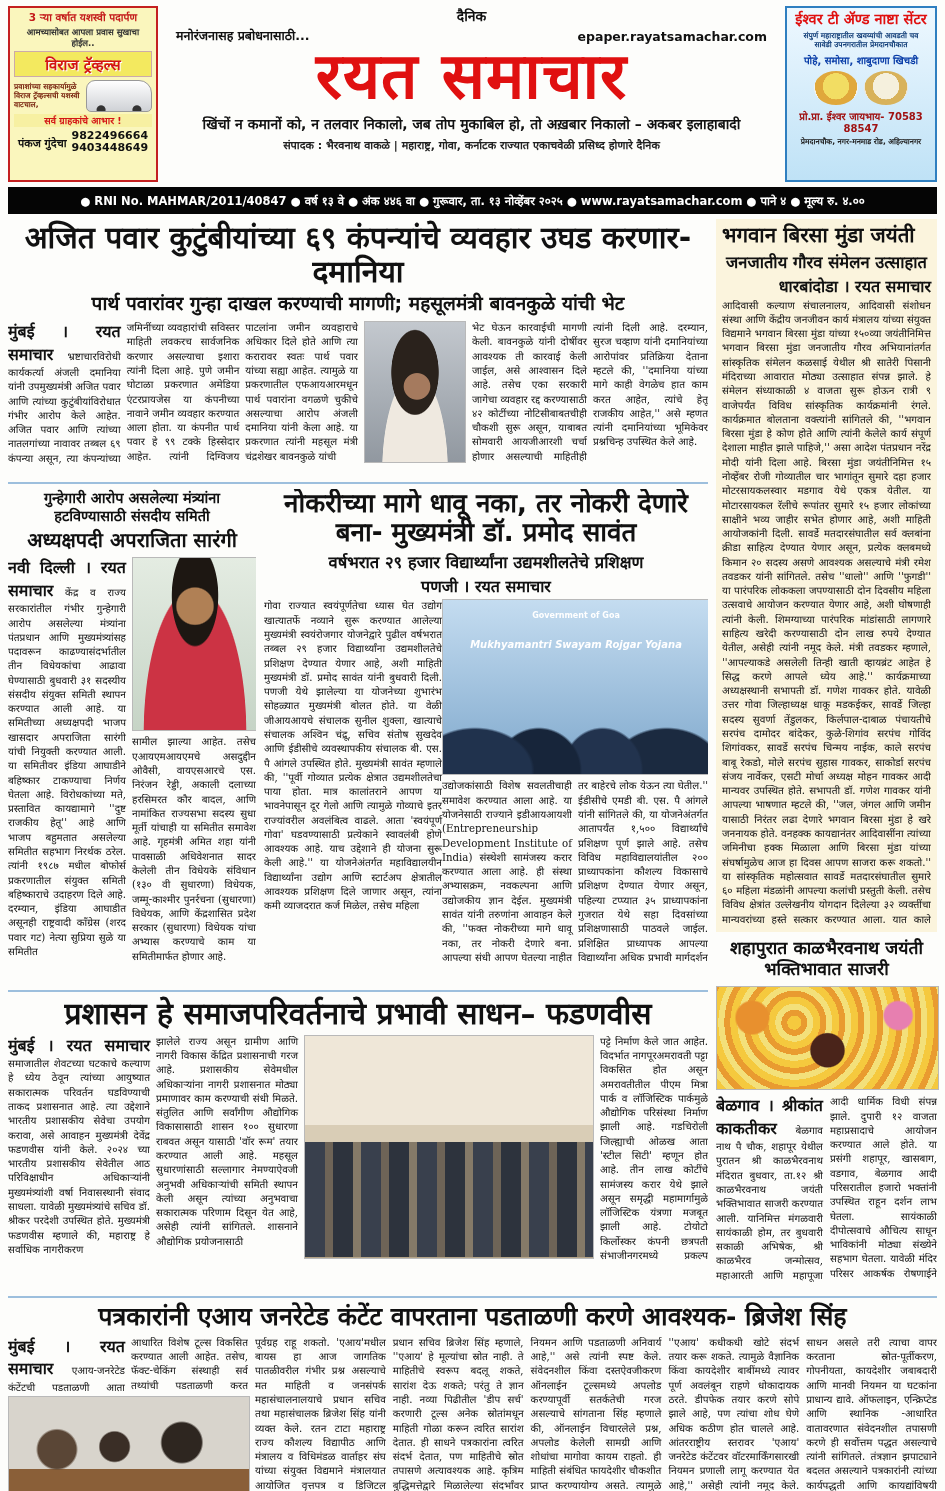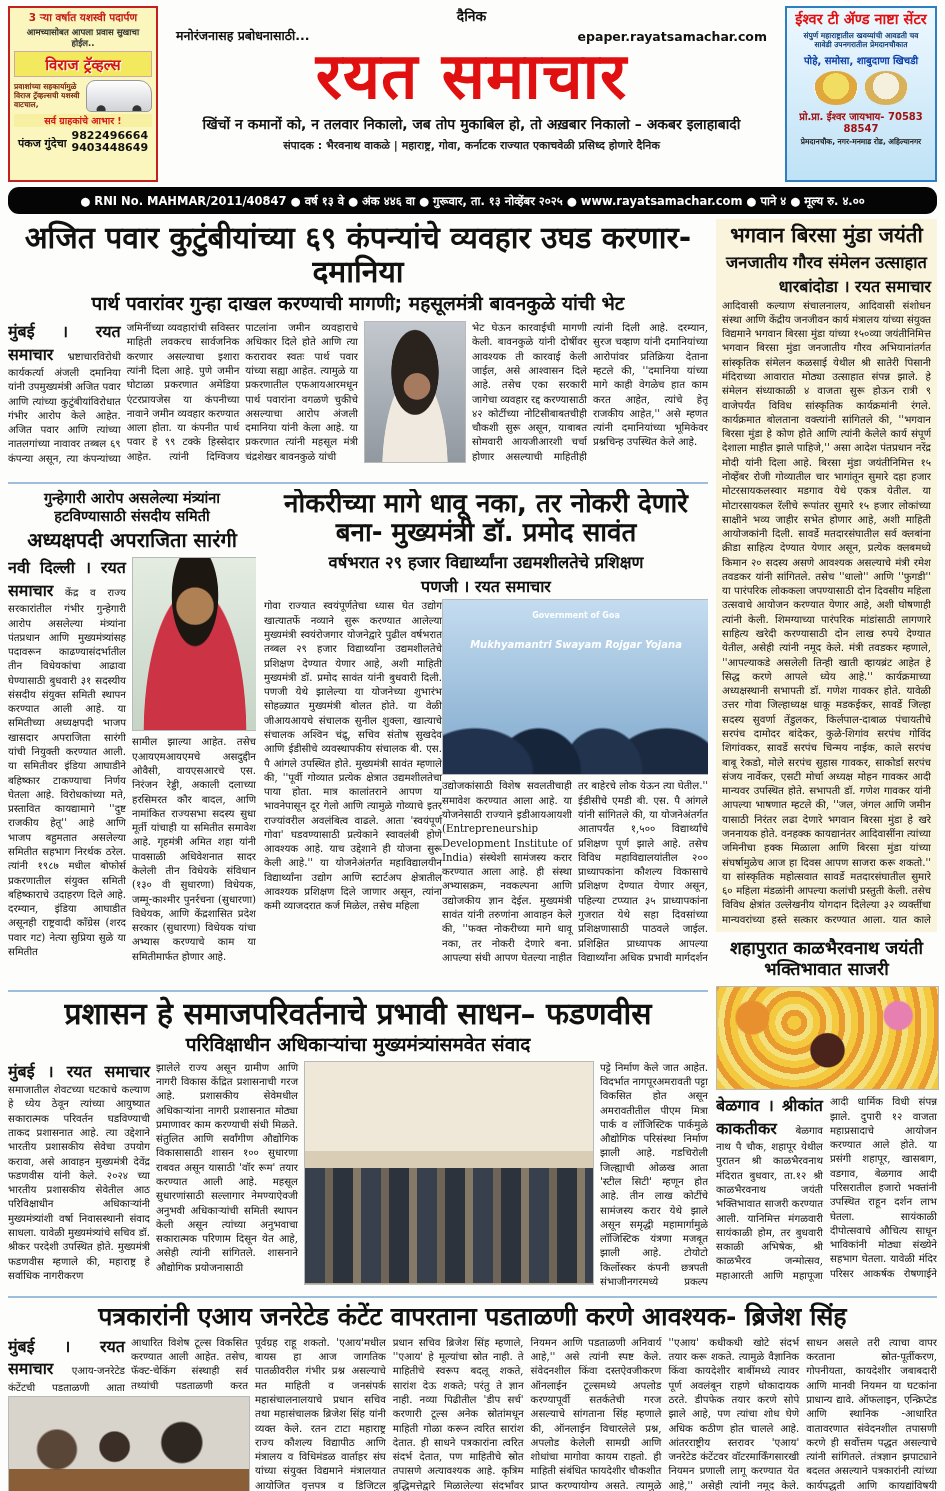--- a/index.html
+++ b/index.html
@@ -32,21 +32,21 @@
   .adr-title{color:#e01010;font-weight:bold;font-size:14.5px;line-height:1.15;}
   .adr-desc{color:#14407a;font-size:7.5px;font-weight:bold;margin-top:3px;line-height:1.3;}
   .adr-items{color:#0a3ea8;font-weight:bold;font-size:10px;margin-top:3px;}
   .plates{display:flex;justify-content:center;gap:6px;margin:4px 0;}
   .plate{width:44px;height:34px;border-radius:50%;}
   .plate-1{background:radial-gradient(circle at 50% 45%,#f2dd63 0 45%,#e0a83c 46% 72%,#f7f3ea 73%);}
   .plate-2{background:radial-gradient(circle at 50% 45%,#f5f0dd 0 45%,#d8b25a 46% 72%,#efe6d4 73%);}
   .adr-contact{color:#a01212;font-weight:bold;font-size:10px;}
   .adr-addr{color:#222;font-weight:bold;font-size:7.5px;margin-top:2px;}
   
-  .infobar{background:#050505;color:#fff;font-weight:bold;font-size:11.5px;text-align:center;padding:6px 0;margin-top:5px;border-radius:11px;}
+  .infobar{background:#050505;color:#fff;font-weight:bold;font-size:11.5px;text-align:center;padding:6px 0;margin-top:5px;}
   
   .zones{display:flex;gap:8px;margin-top:5px;}
   .left-zone{width:700px;min-width:0;}
   .right-zone{flex:1;min-width:0;}
   .rule{border:none;border-top:2px solid #9dbfdd;margin:5px 0;}
   .h-xl{font-size:30px;font-weight:bold;text-align:center;line-height:1.12;}
   .h-sub{font-size:19px;font-weight:bold;text-align:center;margin-top:3px;}
   .body-txt{font-family:"DejaVu Serif","Liberation Serif",serif;font-size:10.2px;line-height:1.4;text-align:justify;}
   .byline{font-weight:bold;font-family:"DejaVu Sans",sans-serif;font-size:16px;}
   .photo{position:relative;overflow:hidden;border:1px solid #b9b9b9;flex:none;}
@@ -92,21 +92,21 @@
   
   .fad-body{display:flex;gap:6px;margin-top:4px;height:228px;overflow:hidden;}
   .fad-c{width:142px;}
   .photo-fgroup{width:288px;height:222px;background-image:
      repeating-linear-gradient(90deg,#39404d 0 20px,#6e6457 20px 28px,#2d333d 28px 48px,#857a68 48px 56px),
      linear-gradient(180deg,#efe7d8 0 40%,#d9cdb6 40% 70%,#b3a387 70% 100%);
      background-size:100% 52%,100% 100%;background-position:0 100%,0 0;background-repeat:no-repeat;}
   .fad-c3{flex:1;}
   
   .birsa{background:#fbf4dd;padding:5px 6px;box-sizing:border-box;}
-  .h-b1{font-size:20.5px;font-weight:bold;text-align:center;line-height:1.15;}
+  .h-b1{font-size:20.5px;font-weight:bold;line-height:1.15;}
   .h-b2{font-size:16.5px;font-weight:bold;text-align:center;margin-top:2px;}
   .birsa-byline{text-align:right;margin-top:2px;}
   .birsa-body{margin-top:2px;height:628px;overflow:hidden;}
   
   .kal{margin-top:6px;}
   .h-k{font-size:17.5px;font-weight:bold;text-align:center;line-height:1.25;}
   .photo-deity{width:100%;height:102px;margin-top:5px;background:
      radial-gradient(circle at 50% 62%,#4a241a 0 13%,transparent 14%),
      radial-gradient(circle at 82% 28%,#e77fb0 0 7%,transparent 8%),
      radial-gradient(circle at 16% 30%,#e8902e 0 8%,transparent 9%),
@@ -234,21 +234,20 @@
               </div>
             </div>
           </div>
         </section>
       </div>
 
       <hr class="rule">
 
       <section>
         <h1 class="h-xl" style="margin:0;">प्रशासन हे समाजपरिवर्तनाचे प्रभावी साधन– फडणवीस</h1>
-        <h2 class="h-sub" style="margin:0;">परिविक्षाधीन अधिकाऱ्यांचा मुख्यमंत्र्यांसमवेत संवाद</h2>
         <div class="fad-body">
           <div class="fad-c body-txt">
             <span class="byline">मुंबई । रयत समाचार</span>
             <span>समाजातील शेवटच्या घटकाचे कल्याण हे ध्येय ठेवून त्यांच्या आयुष्यात सकारात्मक परिवर्तन घडविण्याची ताकद प्रशासनात आहे. त्या उद्देशाने भारतीय प्रशासकीय सेवेचा उपयोग करावा, असे आवाहन मुख्यमंत्री देवेंद्र फडणवीस यांनी केले. २०२४ च्या भारतीय प्रशासकीय सेवेतील आठ परिविक्षाधीन अधिकाऱ्यांनी मुख्यमंत्र्यांशी वर्षा निवासस्थानी संवाद साधला. यावेळी मुख्यमंत्र्यांचे सचिव डॉ. श्रीकर परदेशी उपस्थित होते. मुख्यमंत्री फडणवीस म्हणाले की, महाराष्ट्र हे सर्वाधिक नागरीकरण</span>
           </div>
           <div class="fad-c body-txt">झालेले राज्य असून ग्रामीण आणि नागरी विकास केंद्रित प्रशासनाची गरज आहे. प्रशासकीय सेवेमधील अधिकाऱ्यांना नागरी प्रशासनात मोठ्या प्रमाणावर काम करण्याची संधी मिळते. संतुलित आणि सर्वांगीण औद्योगिक विकासासाठी शासन १०० सुधारणा राबवत असून यासाठी 'वॉर रूम' तयार करण्यात आली आहे. महसूल सुधारणांसाठी सल्लागार नेमण्याऐवजी अनुभवी अधिकाऱ्यांची समिती स्थापन केली असून त्यांच्या अनुभवाचा सकारात्मक परिणाम दिसून येत आहे, असेही त्यांनी सांगितले. शासनाने औद्योगिक प्रयोजनासाठी</div>
           <div class="photo photo-fgroup"></div>
           <div class="fad-c3 body-txt">पट्टे निर्माण केले जात आहेत. विदर्भात नागपूरअमरावती पट्टा विकसित होत असून अमरावतीतील पीएम मित्रा पार्क व लॉजिस्टिक पार्कमुळे औद्योगिक परिसंस्था निर्माण झाली आहे. गडचिरोली जिल्ह्याची ओळख आता 'स्टील सिटी' म्हणून होत आहे. तीन लाख कोटींचे सामंजस्य करार येथे झाले असून समृद्धी महामार्गामुळे लॉजिस्टिक यंत्रणा मजबूत झाली आहे. टोयोटो किर्लोस्कर कंपनी छत्रपती संभाजीनगरमध्ये प्रकल्प उभारत असून त्यामुळे या भागातील औद्योगिक वाढ वेग घेईल, असे मुख्यमंत्री फडणवीस यांनी सांगितले.</div>
         </div>
       </section>

